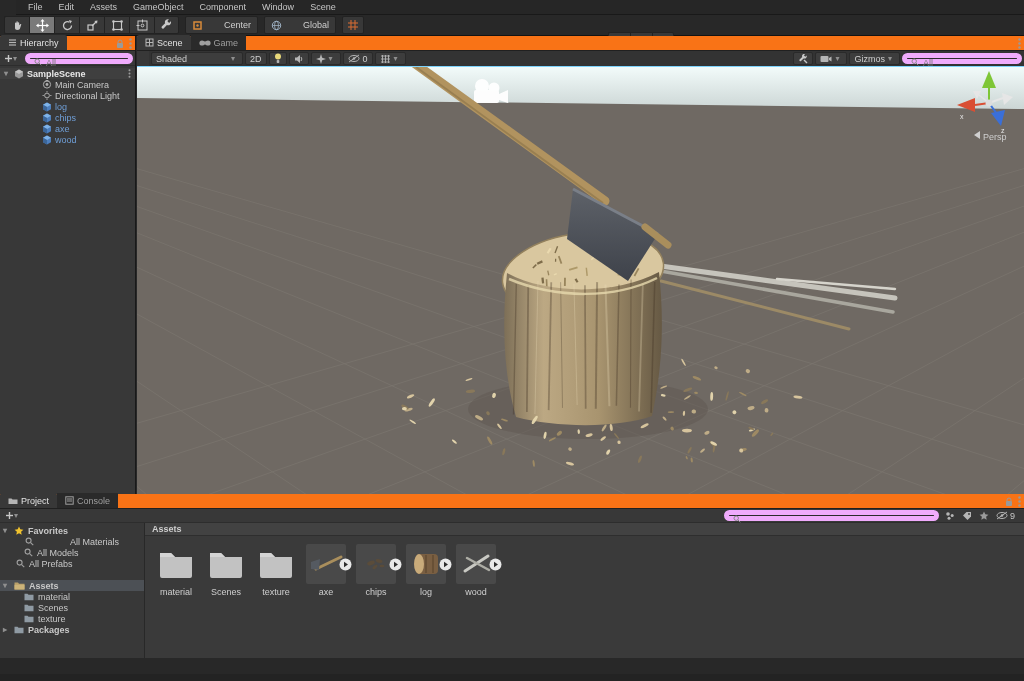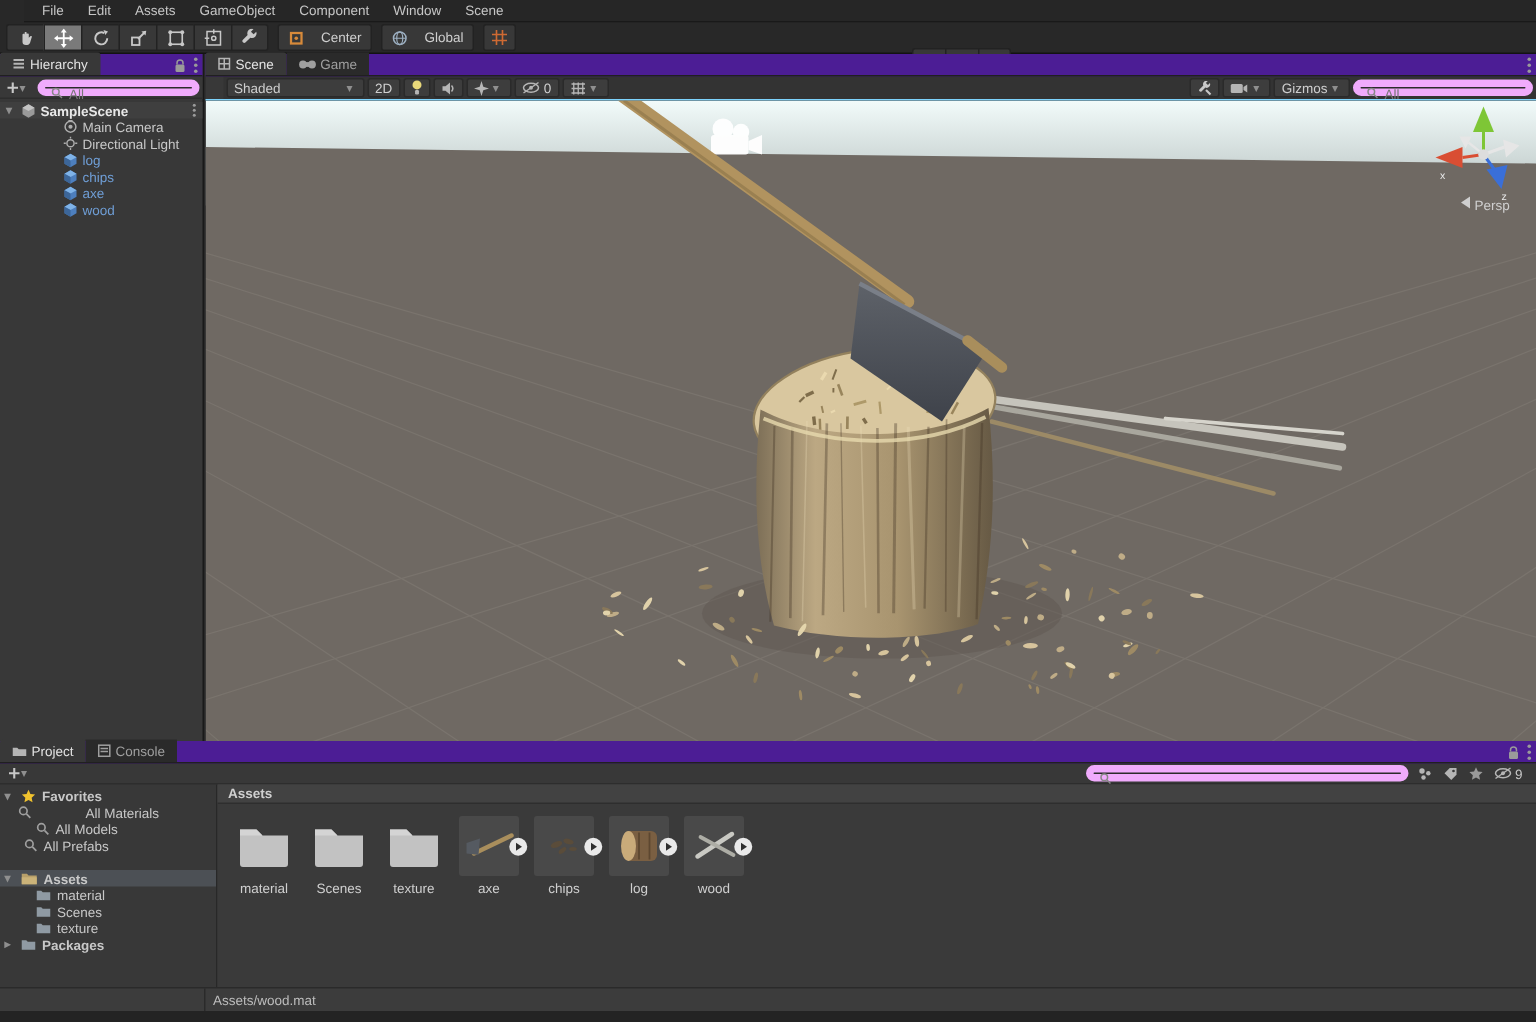--- a/index.html
+++ b/index.html
@@ -7,27 +7,27 @@
   #app{position:relative;width:1024px;height:681px;background:#282828;color:#c8c8c8;font-size:9px;overflow:hidden;}
   
   .menubar{position:absolute;top:0;left:16px;right:0;height:15px;background:#262626;border-bottom:1px solid #191919;display:flex;align-items:center;padding-left:4px;}
   .menu-item{padding:0 8px;color:#c6c6c6;line-height:15px;}
   
   .toolbar{position:absolute;top:15px;left:0;right:0;height:21px;background:#282828;border-bottom:1px solid #131313;display:flex;align-items:center;padding-left:4px;}
   .tbtn{width:25px;height:18px;background:#383838;border:1px solid #222;border-right-width:0;display:flex;align-items:center;justify-content:center;}
   .tbtn:first-child{border-radius:2px 0 0 2px;}
   .tbtn.lastg{border-right-width:1px;border-radius:0 2px 2px 0;}
   .tbtn.active{background:#7a7a7a;}
-  .wbtn{height:18px;background:#383838;border:1px solid #222;border-radius:2px;display:flex;align-items:center;gap:11px;padding:0 6px;margin-left:6px;color:#cfcfcf;}
+  .wbtn{height:18px;background:#383838;border:1px solid #222;border-radius:2px;display:flex;align-items:center;gap:21px;padding:0 6px;margin-left:6px;color:#cfcfcf;}
   .playgrp{position:absolute;left:608px;top:17px;display:flex;}
   .pbtn{width:22px;height:17px;background:#383838;border:1px solid #222;border-right-width:0;display:flex;align-items:center;justify-content:center;}
   .pbtn:first-child{border-radius:2px 0 0 2px;}
   .pbtn:last-child{border-right-width:1px;border-radius:0 2px 2px 0;}
   
-  .tabbar{height:15px;background:#4c1d95;display:flex;align-items:flex-end;border-bottom:1px solid #202020;position:relative;}
+  .tabbar{height:15px;background:#f97316;display:flex;align-items:flex-end;border-bottom:1px solid #202020;position:relative;}
   .tab{height:15px;display:flex;align-items:center;gap:3px;padding:0 8px;color:#9f9f9f;background:#2a2a2a;}
   .tab.active{background:#383838;color:#e2e2e2;border-radius:2px 2px 0 0;}
   .bar-right{position:absolute;right:3px;top:0;height:15px;display:flex;align-items:center;gap:5px;}
   
   .hierarchy{position:absolute;top:36px;left:0;width:136px;height:458px;background:#383838;border-right:1px solid #191919;}
   .panel-tools{height:15px;background:#383838;border-bottom:1px solid #2d2d2d;display:flex;align-items:center;padding:0 2px;gap:3px;}
   .plusbtn{display:flex;align-items:center;color:#c8c8c8;padding:0 2px;}
   .searchbox{flex:1;height:11px;background:#2b2b2b;border:5px solid #f0abfc;border-radius:6px;display:flex;gap:4px;padding:0 4px;color:#777;}
   .tree{padding-top:2px;}
   .hrow{height:11px;display:flex;align-items:center;gap:3px;padding-left:42px;color:#c8c8c8;}
@@ -680,21 +680,21 @@
     <div class="pcontent">
 
       <div class="ptree">
         <div class="prow root">
           <span class="arrow">▾</span>
           <svg class="ico" width="10" height="10" viewBox="0 0 10 10">
               <path d="M5 0.5l1.3 2.8 3.1.4-2.3 2.1.6 3-2.7-1.5-2.7 1.5.6-3L0.6 3.7l3.1-.4z" fill="#f0c22e"></path>
             </svg>
           <span>Favorites</span>
         </div>
-        <div class="prow" style="padding-left:12px;gap:36px;">
+        <div class="prow" style="padding-left:25px;gap:36px;">
           <svg class="ico" width="9" height="9" viewBox="0 0 8 8">
               <circle cx="3.2" cy="3.2" r="2.2" fill="none" stroke="#9f9f9f" stroke-width="1"></circle>
               <line x1="5" y1="5" x2="7.3" y2="7.3" stroke="#9f9f9f" stroke-width="1"></line>
             </svg>
           <span>All Materials</span>
         </div>
         <div class="prow" style="padding-left:24px;">
           <svg class="ico" width="9" height="9" viewBox="0 0 8 8">
               <circle cx="3.2" cy="3.2" r="2.2" fill="none" stroke="#9f9f9f" stroke-width="1"></circle>
               <line x1="5" y1="5" x2="7.3" y2="7.3" stroke="#9f9f9f" stroke-width="1"></line>
@@ -825,19 +825,15 @@
                   <path d="M5 3.8l4 2.7-4 2.7z" fill="#2e2e2e"></path>
                 </svg>
             </div>
             <span class="clabel">wood</span>
           </div>
         </div>
       </div>
     </div>
   </div>
 
-  <div class="footer">
-    <div class="divider"></div>
-    <span>Assets/wood.mat</span>
-  </div>
   <div class="statusstrip"></div>
 
 </div>
 
 </body></html>

